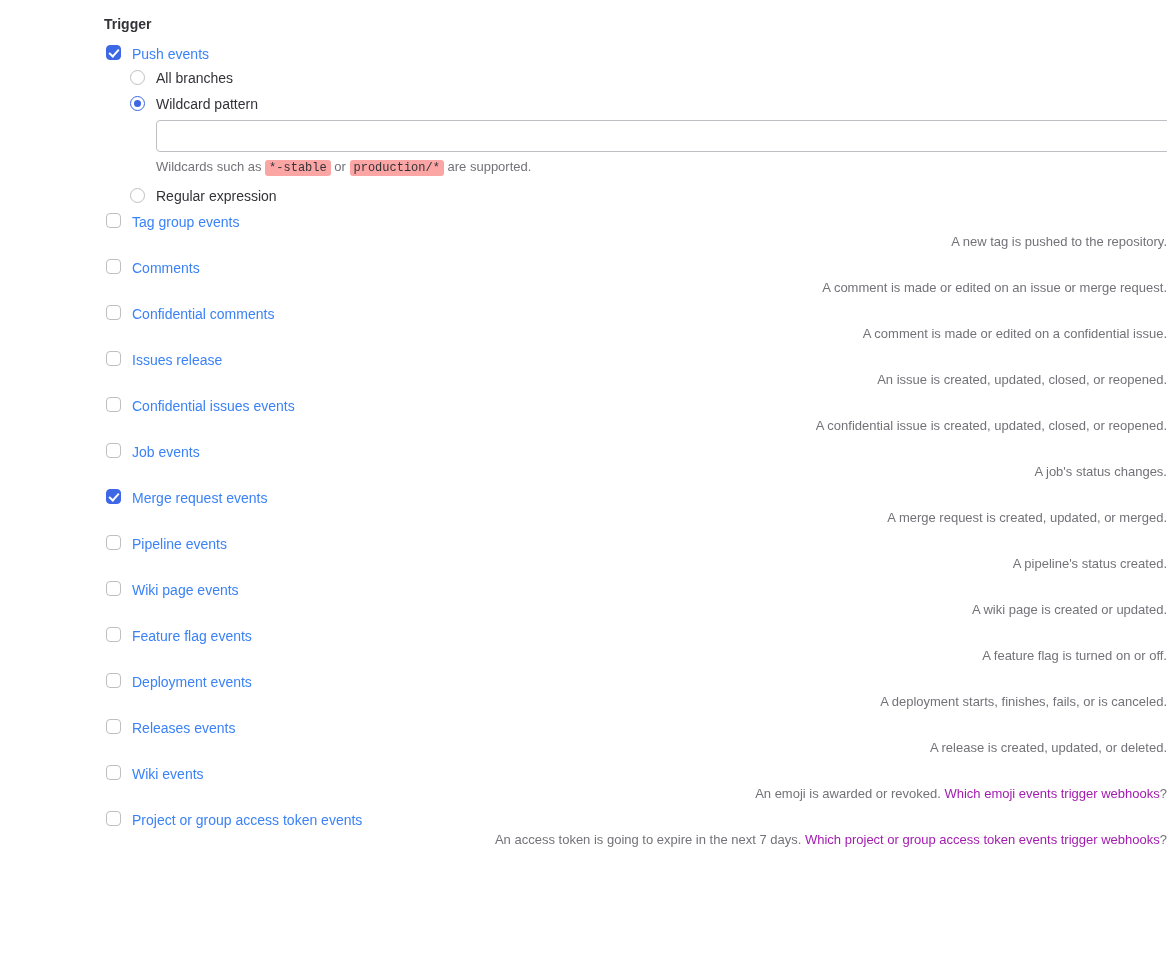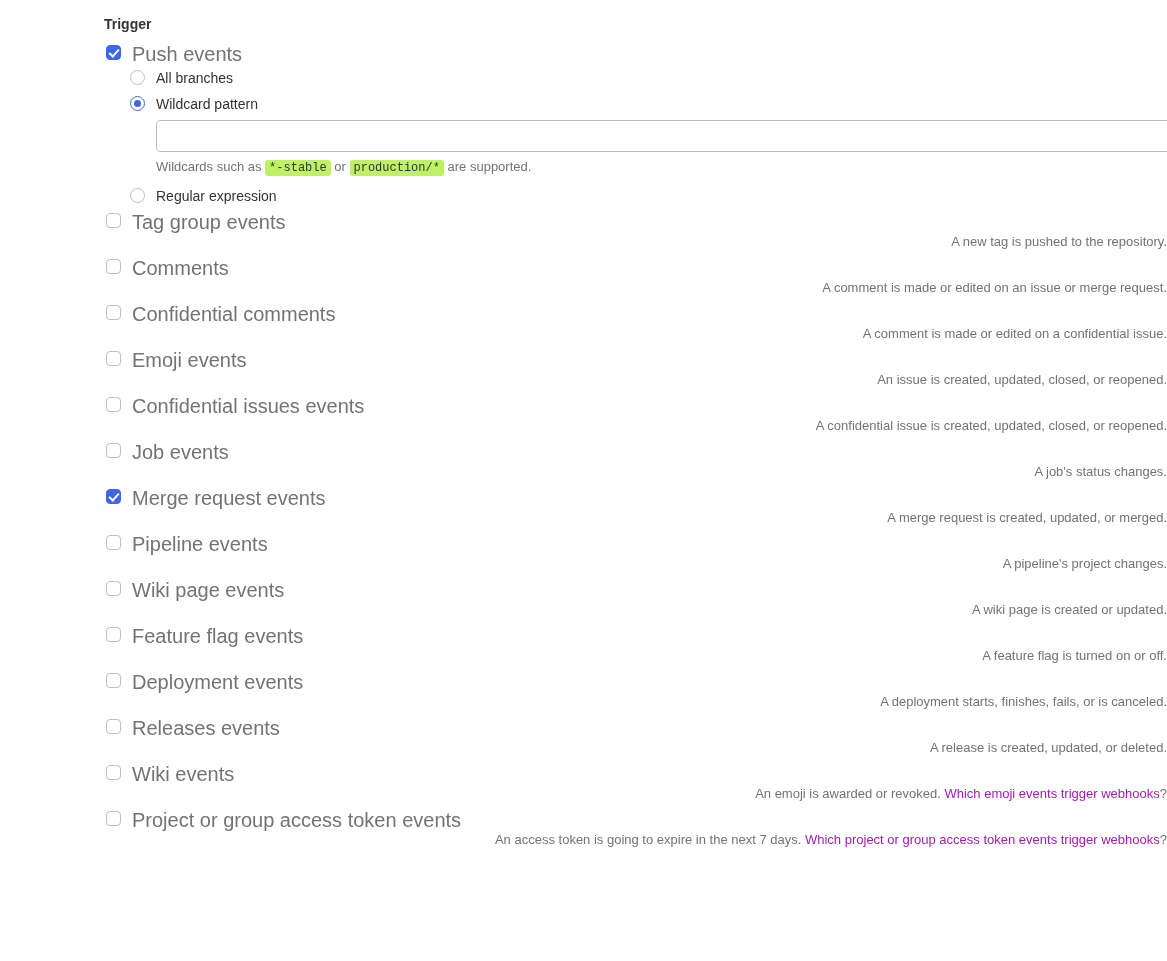--- a/index.html
+++ b/index.html
@@ -28,23 +28,23 @@
     color: #333238;
     margin: 0 0 10px 0;
     line-height: 20px;
   }
   .check-row {
     position: relative;
     padding-left: 28px;
     margin-bottom: 4px;
   }
   .check-row .label {
-    font-size: 20px;
-    line-height: 20px;
-    color: #737373;
+    font-size: 14px;
+    line-height: 20px;
+    color: #3b82f6;
     display: block;
   }
   .check-row .help {
     font-size: 13px;
     line-height: 20px;
     color: #737278;
     display: block;
     margin-top: 0px;
     text-align: right;
   }
@@ -135,21 +135,21 @@
     margin-left: 28px;
     margin-top: 5px;
     margin-bottom: 8px;
     font-size: 13px;
     line-height: 20px;
     color: #737278;
   }
   code.inline {
     font-family: "Liberation Mono", monospace;
     font-size: 12px;
-    background: #bef264;
+    background: #fca5a5;
     border-radius: 3px;
     padding: 1px 4px;
     color: #333238;
   }
   .trigger-list {
     margin-top: 4px;
   }
   .check-block {
     margin-bottom: 6px;
   }
@@ -214,21 +214,21 @@
     </div>
 
     <div class="check-row check-block">
       <span class="cbox"></span>
       <span class="label">Confidential comments</span>
       <span class="help">A comment is made or edited on a confidential issue.</span>
     </div>
 
     <div class="check-row check-block">
       <span class="cbox"></span>
-      <span class="label">Emoji events</span>
+      <span class="label">Issues release</span>
       <span class="help">An issue is created, updated, closed, or reopened.</span>
     </div>
 
     <div class="check-row check-block">
       <span class="cbox"></span>
       <span class="label">Confidential issues events</span>
       <span class="help">A confidential issue is created, updated, closed, or reopened.</span>
     </div>
 
     <div class="check-row check-block">
@@ -239,21 +239,21 @@
 
     <div class="check-row check-block">
       <span class="cbox checked"></span>
       <span class="label">Merge request events</span>
       <span class="help">A merge request is created, updated, or merged.</span>
     </div>
 
     <div class="check-row check-block">
       <span class="cbox"></span>
       <span class="label">Pipeline events</span>
-      <span class="help">A pipeline's project changes.</span>
+      <span class="help">A pipeline's status created.</span>
     </div>
 
     <div class="check-row check-block">
       <span class="cbox"></span>
       <span class="label">Wiki page events</span>
       <span class="help">A wiki page is created or updated.</span>
     </div>
 
     <div class="check-row check-block">
       <span class="cbox"></span>

